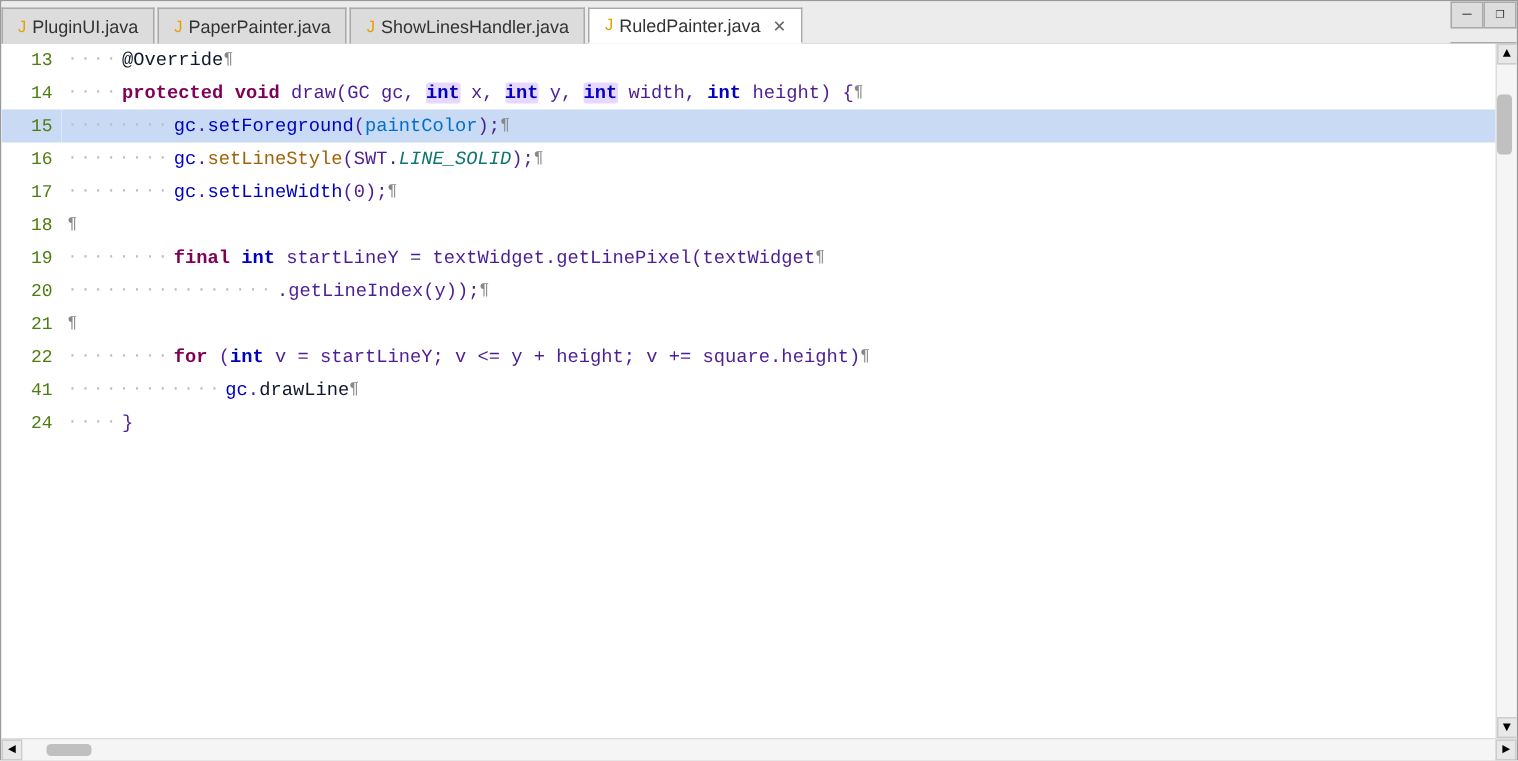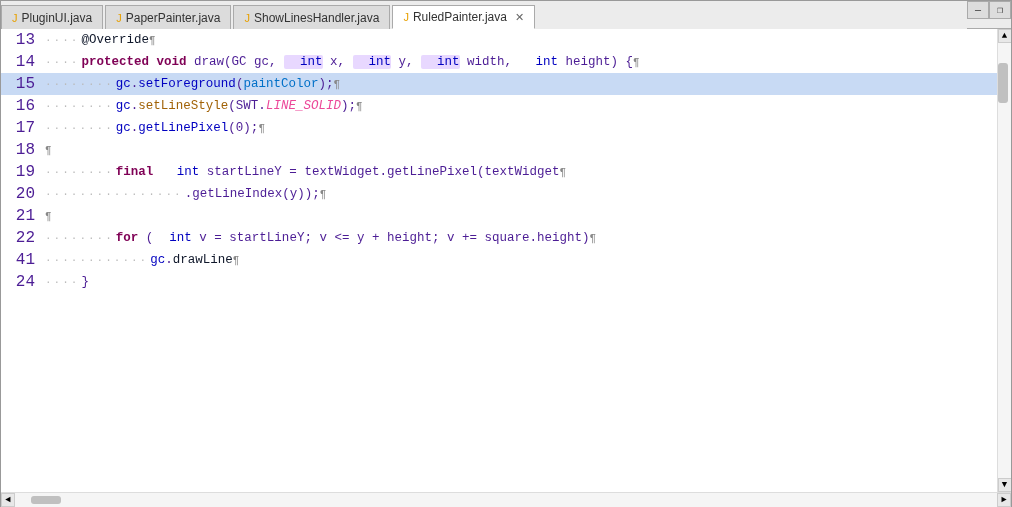--- a/index.html
+++ b/index.html
@@ -73,22 +73,22 @@
       user-select: none;
       flex-shrink: 0;
     }
 
     .line-number-row {
       height: 22px;
       display: flex;
       align-items: center;
       justify-content: flex-end;
       padding-right: 6px;
-      color: #4c1d95;
-      font-size: 16px;
+      color: #4d7c0f;
+      font-size: 12px;
     }
 
     .code-content {
       flex: 1;
       overflow: auto;
       position: relative;
     }
 
     .code-lines {
       min-width: 100%;
@@ -156,22 +156,22 @@
     .scrollbar-h-thumb {
       height: 8px;
       width: 30px;
       background: #c0c0c0;
       border-radius: 3px;
       margin-left: 16px;
     }
 
     
     .kw { color: #7f0055; font-weight: bold; }
-    .kw2 { color: #0000c0; font-weight: normal; margin-left: 16px; }
-    .static-field { color: #ec4899; font-style: italic; }
+    .kw2 { color: #0000c0; font-weight: bold; }
+    .static-field { color: #0f766e; font-style: italic; }
     .annotation { color: #0f172a; }
     .normal { color: #4c1d95; }
     .highlight-int { background: #e8d8ff; border-radius: 2px; }
 
     .dots {
       color: #bbb;
       font-size: 11px;
       letter-spacing: 2px;
       margin-right: 2px;
     }
@@ -264,21 +264,21 @@
 
         <div class="code-line selected">
           <span class="dots">········</span><span style="color:#0000c0">gc</span><span class="normal">.</span><span style="color:#0000c0">setForeground</span><span class="normal">(</span><span style="color:#0070c8">paintColor</span><span class="normal">);</span><span class="para">¶</span>
         </div>
 
         <div class="code-line">
           <span class="dots">········</span><span style="color:#0000c0">gc</span><span class="normal">.</span><span style="color:#a16207">setLineStyle</span><span class="normal">(SWT.</span><span class="static-field">LINE_SOLID</span><span class="normal">);</span><span class="para">¶</span>
         </div>
 
         <div class="code-line">
-          <span class="dots">········</span><span style="color:#0000c0">gc</span><span class="normal">.</span><span style="color:#0000c0">getLinePixel</span><span class="normal">(0);</span><span class="para">¶</span>
+          <span class="dots">········</span><span style="color:#0000c0">gc</span><span class="normal">.</span><span style="color:#0000c0">setLineWidth</span><span class="normal">(0);</span><span class="para">¶</span>
         </div>
 
         <div class="code-line">
           <span class="para">¶</span>
         </div>
 
         <div class="code-line">
           <span class="dots">········</span><span class="kw">final</span><span class="normal"> </span><span class="kw2">int</span><span class="normal"> startLineY = textWidget.getLinePixel(textWidget</span><span class="para">¶</span>
         </div>
 

